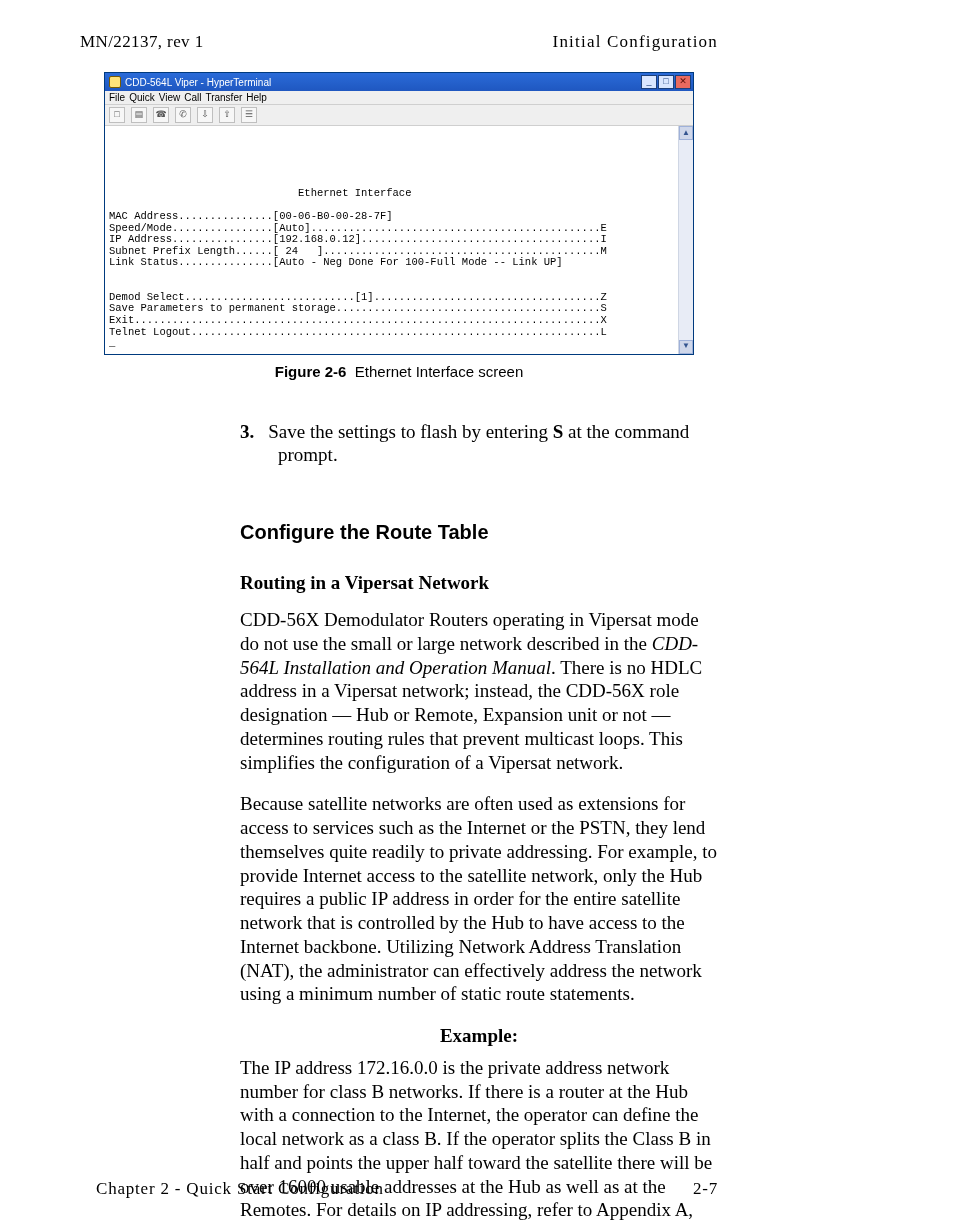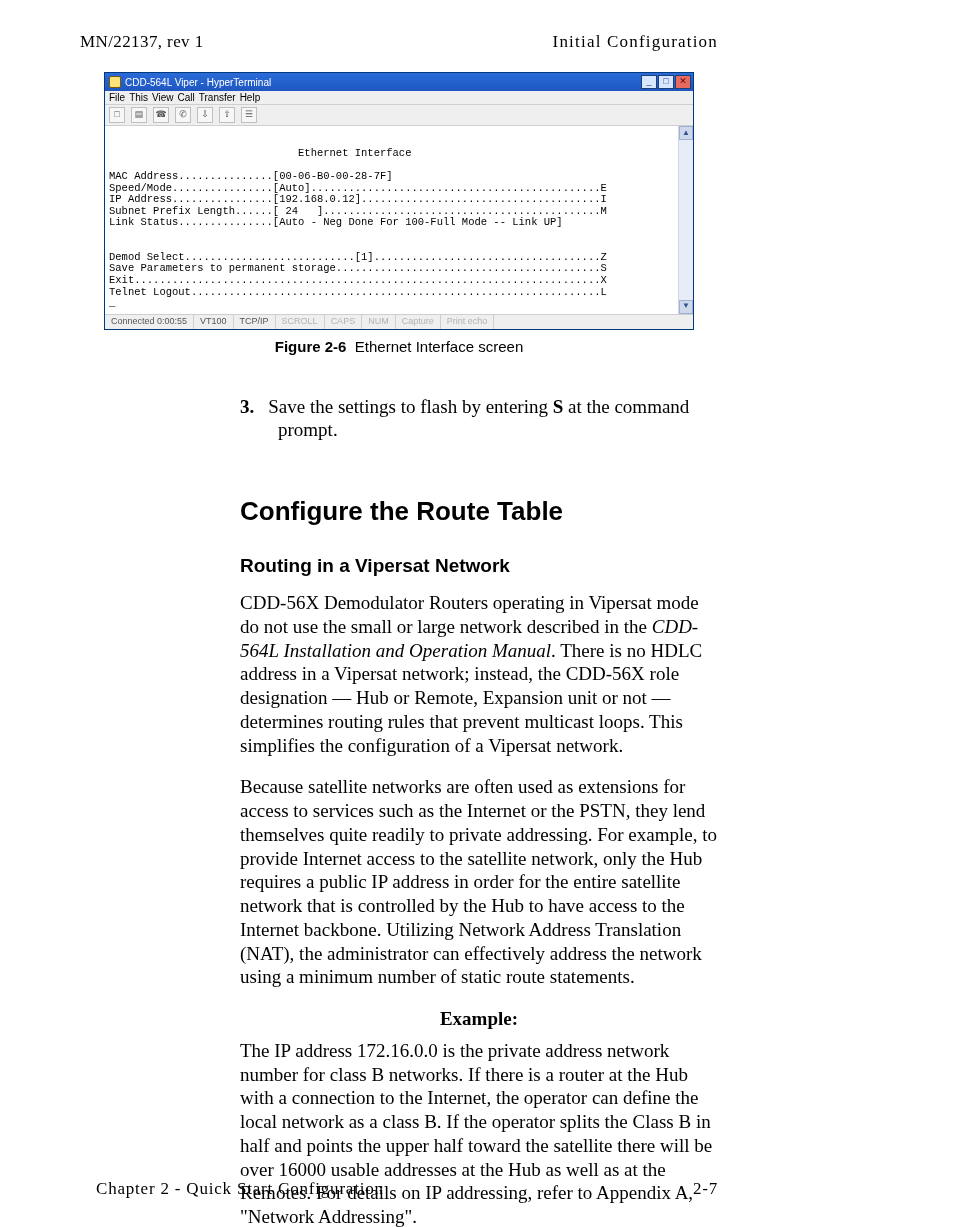--- a/index.html
+++ b/index.html
@@ -70,20 +70,21 @@
     width:14px; height:14px; border:1px solid #bfbfbf; background:#f7f7f7;
     display:flex; align-items:center; justify-content:center; font-size:9px; color:#555;
   }
 
   .hwin .termwrap { display:flex; }
   .hwin .term {
     flex:1;
     background:#fff;
     padding:22px 4px 4px 4px;
     border-right:0;
+    margin-top:40px;
   }
   .hwin pre {
     margin:0;
     font-family:"Courier New", monospace;
     font-size:10.5px;
     line-height:1.1;
     white-space:pre;
   }
   .hwin .vscroll {
     width:14px;
@@ -116,25 +117,25 @@
     padding-left: 38px;
     font-size: 19px;
     line-height: 1.25;
   }
   .step .num { font-weight: bold; margin-right: 14px; }
   .step strong { font-weight: bold; }
 
   h2.section {
     font-family: Arial, Helvetica, sans-serif;
     font-weight: bold;
-    font-size: 26px;
+    font-size: 20px;
     margin: 0 0 28px 160px;
   }
   h3.subsection {
-    font-family: Liberation Sans, sans-serif;
+    font-family: Liberation Serif, serif;
     font-weight: bold;
     font-size: 19px;
     margin: 0 0 14px 160px;
   }
   p.body {
     font-size: 19px;
     line-height: 1.25;
     margin: 0 0 18px 160px;
     text-align: left;
   }
@@ -167,21 +168,21 @@
       </span>
       <span class="winbtns">
         <span class="winbtn">_</span>
         <span class="winbtn">□</span>
         <span class="winbtn close">✕</span>
       </span>
     </div>
 
     <div class="menubar">
       <span>File</span>
-      <span>This</span>
+      <span>Quick</span>
       <span>View</span>
       <span>Call</span>
       <span>Transfer</span>
       <span>Help</span>
     </div>
 
     <div class="toolbar">
       <span class="tbtn">□</span>
       <span class="tbtn">▤</span>
       <span class="tbtn">☎</span>
@@ -207,30 +208,20 @@
 Exit..........................................................................X
 Telnet Logout.................................................................L
 _</pre>
       </div>
       <div class="vscroll">
         <div class="sbtn">▲</div>
         <div class="sbtn">▼</div>
       </div>
     </div>
 
-    <div class="statusbar">
-      <span class="spanel">Connected 0:00:55</span>
-      <span class="spanel">VT100</span>
-      <span class="spanel">TCP/IP</span>
-      <span class="spanel dim">SCROLL</span>
-      <span class="spanel dim">CAPS</span>
-      <span class="spanel dim">NUM</span>
-      <span class="spanel dim">Capture</span>
-      <span class="spanel dim">Print echo</span>
-    </div>
   </div>
 
   <div class="figcap">
     <b>Figure 2-6</b>&nbsp;&nbsp;<span>Ethernet Interface screen</span>
   </div>
 
   <p class="step">
     <span class="num">3.</span><span>Save the settings to flash by entering </span><strong>S</strong><span> at the command prompt.</span>
   </p>
 

